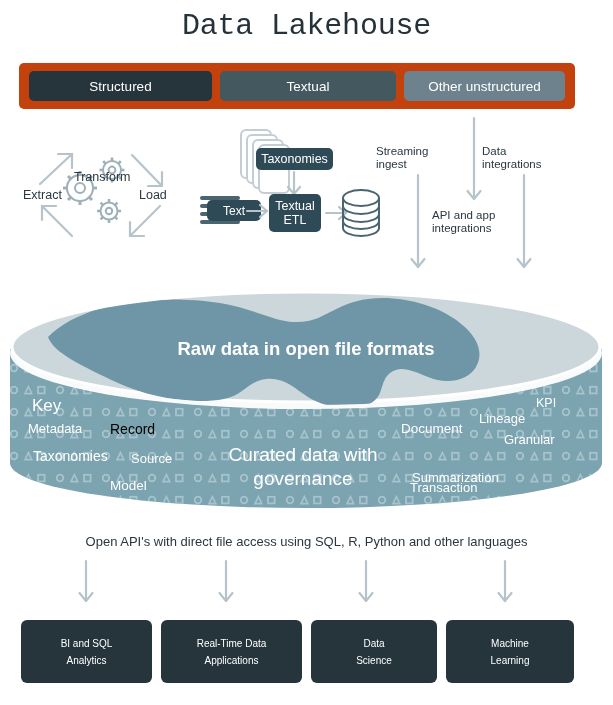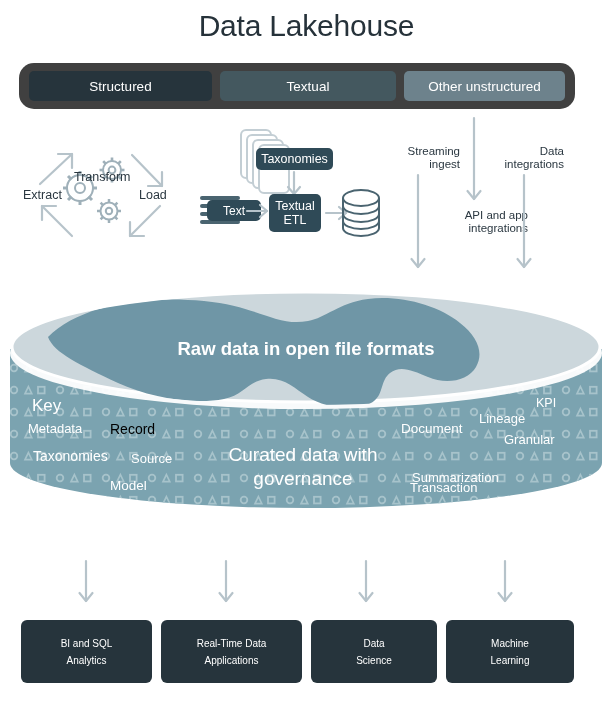--- a/index.html
+++ b/index.html
@@ -12,41 +12,42 @@
     position:relative;
   }
   .stage{position:absolute; left:0; top:0; width:613px; height:705px;}
 
   
   .title{
     position:absolute; left:0; top:9px; width:613px;
     text-align:center;
     font-size:30px; font-weight:400; letter-spacing:-0.2px;
     color:#26323a;
+    font-family:Liberation Mono, monospace;
   }
 
   
   .pillbar{
     position:absolute; left:19px; top:63px;
     width:556px; height:46px;
-    background:#404040; border-radius:15px;
+    background:#c2410c; border-radius:5px;
   }
   .pill{
     position:absolute; top:8px; height:30px;
     border-radius:5px;
     display:flex; align-items:center; justify-content:center;
     color:#ffffff; font-size:13.5px; font-weight:400;
     white-space:nowrap;
   }
   .pill-0{left:10px;  width:183px; background:#26343c;}
   .pill-1{left:201px; width:176px; background:#44585f;}
   .pill-2{left:385px; width:161px; background:#6d828c;}
 
   
-  .lbl{position:absolute; font-size:11.5px; color:#2a3740; text-align:right; line-height:13px; white-space:nowrap;}
+  .lbl{position:absolute; font-size:11.5px; color:#2a3740; text-align:left; line-height:13px; white-space:nowrap;}
 
   
   .etl-word{position:absolute; font-size:12.5px; color:#2a3740; white-space:nowrap;}
 
   
   .chip{
     position:absolute;
     background:#2f4a57; color:#fff; border-radius:5px;
     display:flex; align-items:center; justify-content:center;
     text-align:center; font-size:12.5px; line-height:14px; font-weight:400;
@@ -329,20 +330,21 @@
       <div class="laketag" style="position: absolute; white-space: nowrap; color: rgb(255, 255, 255); left: 131px; top: 451px; font-size: 13px;">Source</div>
       <div class="laketag" style="position: absolute; white-space: nowrap; color: rgb(255, 255, 255); left: 110px; top: 478px; font-size: 13.5px;">Model</div>
       <div class="laketag" style="position: absolute; white-space: nowrap; color: rgb(255, 255, 255); left: 401px; top: 421px; font-size: 13.5px;">Document</div>
       <div class="laketag" style="position: absolute; white-space: nowrap; color: rgb(255, 255, 255); left: 479px; top: 411px; font-size: 13px;">Lineage</div>
       <div class="laketag" style="position: absolute; white-space: nowrap; color: rgb(255, 255, 255); left: 536px; top: 396px; font-size: 12.5px;">KPI</div>
       <div class="laketag" style="position: absolute; white-space: nowrap; color: rgb(255, 255, 255); left: 504px; top: 432px; font-size: 13px;">Granular</div>
       <div class="laketag" style="position: absolute; white-space: nowrap; color: rgb(255, 255, 255); left: 412px; top: 470px; font-size: 13px;">Summarization</div>
       <div class="laketag" style="position: absolute; white-space: nowrap; color: rgb(255, 255, 255); left: 410px; top: 480px; font-size: 13px;">Transaction</div>
     </div>
 
+  <div class="apitext">Open API's with direct file access using SQL, R, Python and other languages</div>
 
   <div>
     <svg style="position:absolute;left:78px;top:561px;" width="16" height="44">
       <g stroke="#b6c3ca" stroke-width="2.2" fill="none" stroke-linecap="round" stroke-linejoin="round">
         <line x1="8" y1="0" x2="8" y2="40"></line>
           <polyline points="1.5,32 8,40 14.5,32"></polyline>
       </g>
     </svg>
     <svg style="position:absolute;left:218px;top:561px;" width="16" height="44">
       <g stroke="#b6c3ca" stroke-width="2.2" fill="none" stroke-linecap="round" stroke-linejoin="round">

